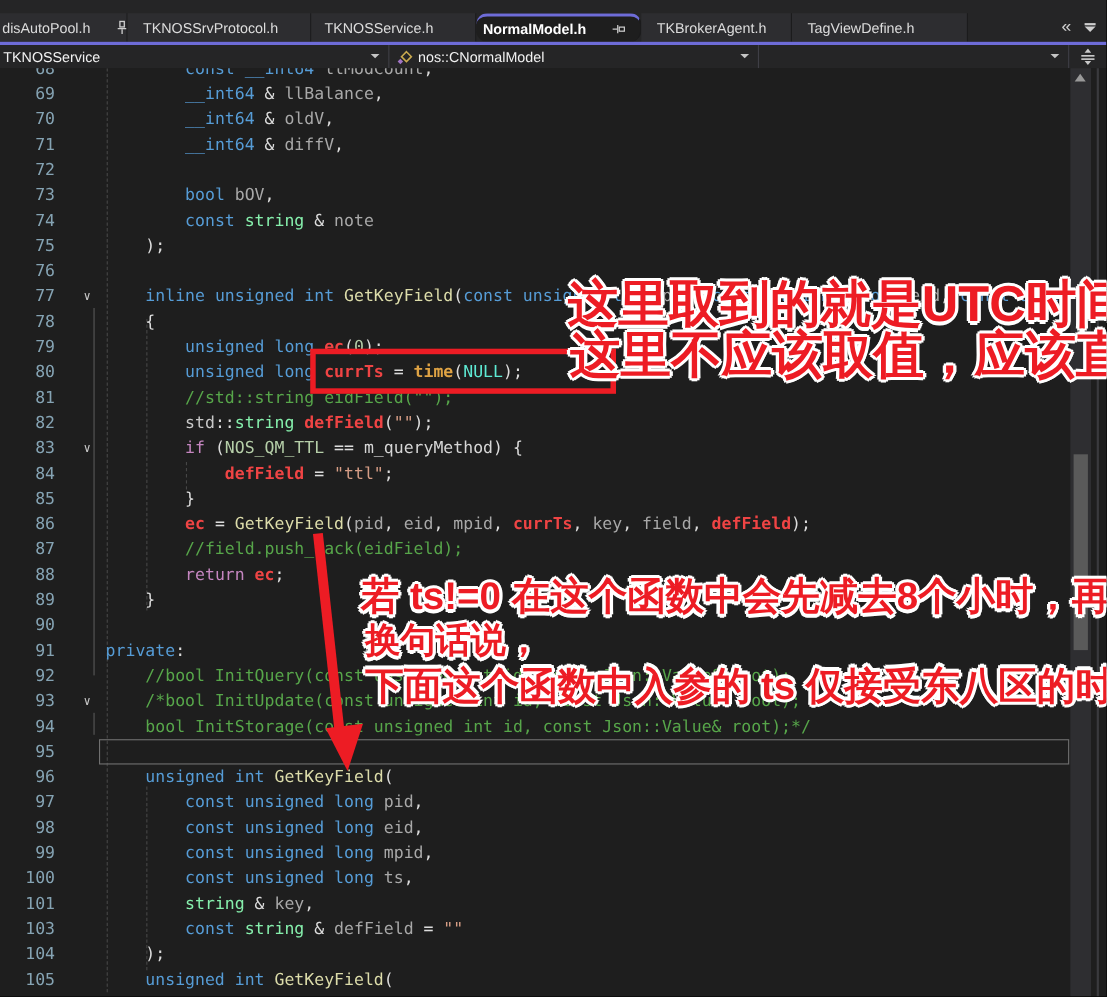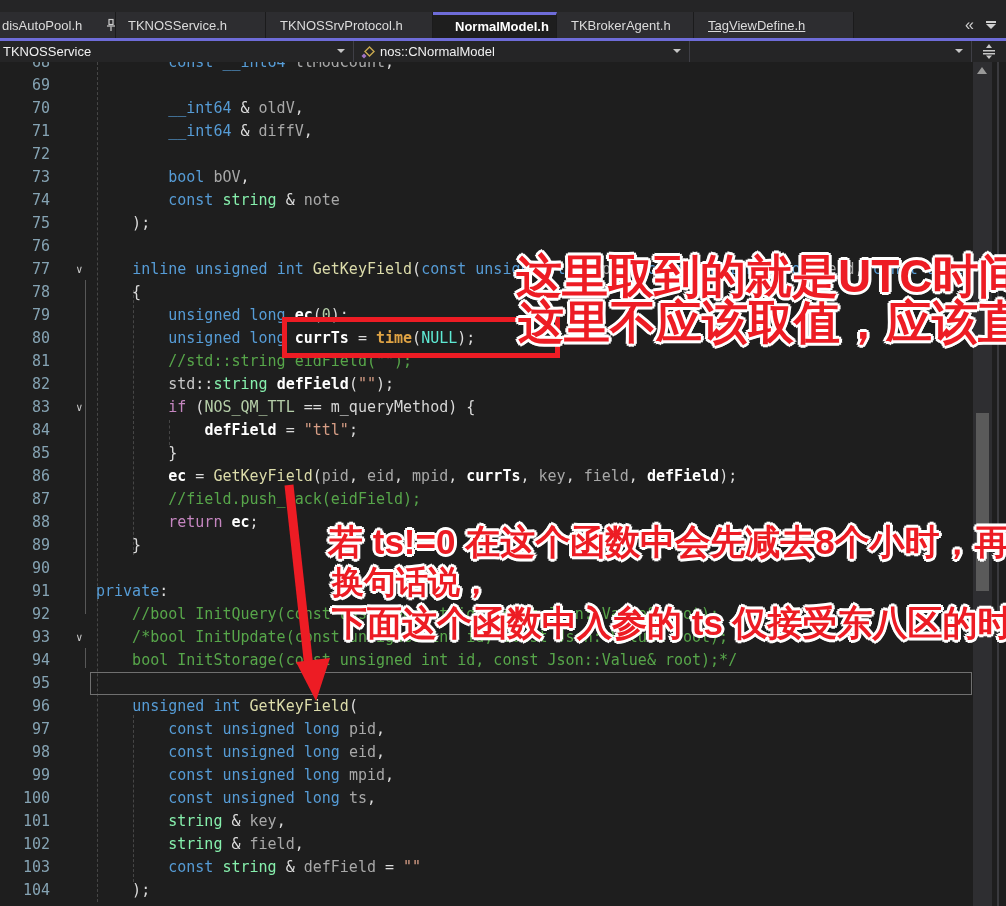--- a/index.html
+++ b/index.html
@@ -3,21 +3,21 @@
 <meta charset="utf-8">
 <style>
   html,body{margin:0;padding:0;background:#000;}
   .window{width:1006px;height:906px;position:relative;background:#1E1E1E;overflow:hidden;
           font-family:"Liberation Sans",sans-serif;}
 
   
   .tabstrip{position:absolute;left:0;top:0;width:1006px;height:38px;background:#252526;
             display:flex;align-items:flex-end;}
   .tab{height:26px;box-sizing:border-box;display:flex;align-items:center;background:#2D2D30;
-       color:#DCDCDC;font-size:13px;border-right:1px solid #1B1B1C;padding:0 22px;flex:none;
+       color:#DCDCDC;font-size:13px;border-right:1px solid #1B1B1C;padding:0 6px;flex:none;
        overflow:hidden;white-space:nowrap;gap:16px;}
   .tab.active{background:#1E1E1E;color:#FFFFFF;font-weight:bold;border-top:3px solid #6E6CD8;}
   .accent-line{position:absolute;left:0;top:38px;width:1006px;height:3px;background:#6E6CD8;}
   .tab-icons-right{margin-left:auto;height:26px;display:flex;align-items:center;color:#CFCFCF;
                    padding-right:10px;gap:12px;}
   .ovf{font-size:16px;line-height:16px;}
   .tablist-icon{width:10px;display:flex;flex-direction:column;align-items:center;}
   .tablist-icon .bar{width:10px;height:2px;background:#CFCFCF;margin-bottom:1px;}
   .tablist-icon .tri{width:0;height:0;border-left:5px solid transparent;border-right:5px solid transparent;
                      border-top:5px solid #CFCFCF;}
@@ -45,21 +45,21 @@
   .ln{width:50px;flex:none;text-align:right;color:#85A3B3;}
   .fold{width:46px;flex:none;position:relative;}
   .fold .chev{position:absolute;left:26px;top:0;font-size:11px;color:#C8C8C8;}
   .code{white-space:pre;flex:none;color:#DCDCDC;}
 
   .t-pln{color:#DCDCDC;}
   .t-kw{color:#569CD6;}
   .t-ctl{color:#C586C0;}
   .t-typ{color:#86efac;margin-top:12px;}
   .t-fn{color:#DCDCAA;text-align:right;}
-  .t-loc{color:#ffffff;font-weight:bold;}
+  .t-loc{color:#ef4444;font-weight:bold;}
   .t-par{color:#A8A8A8;}
   .t-mem{color:#D6D6D6;}
   .t-mac{color:#B5CEA8;}
   .t-num{color:#B5CEA8;}
   .t-str{color:#D69D85;}
   .t-com{color:#57A64A;}
   .t-ns{color:#C8C8C8;}
   .t-tm{color:#DFA344;font-weight:bold;}
   .t-nul{color:#5eead4;}
 
@@ -99,41 +99,41 @@
     <div class="tab" style="width:116px;padding-left:2px;">
       <span>disAutoPool.h</span>
       <svg class="pin-svg" width="12" height="14" viewBox="0 0 12 14">
         <g stroke="#CDCDCD" stroke-width="1.2" fill="none">
           <rect x="4" y="1.5" width="4" height="5"></rect>
           <line x1="2" y1="8" x2="10" y2="8"></line>
           <line x1="6" y1="8.5" x2="6" y2="13"></line>
         </g>
       </svg>
     </div>
+    <div class="tab" style="width:167px;padding-left:14px;">
+      <span>TKNOSSrvProtocol.h</span>
+    </div>
     <div class="tab" style="width:150px;padding-left:12px;">
       <span>TKNOSService.h</span>
     </div>
-    <div class="tab" style="width:167px;padding-left:14px;">
-      <span>TKNOSSrvProtocol.h</span>
-    </div>
-    <div class="tab active" style="width:124px;">
+    <div class="tab active" style="width:150px;border-radius:10px;">
       <span>NormalModel.h</span>
       <svg class="pin-svg" width="13" height="13" viewBox="0 0 12 14">
         <g stroke="#CDCDCD" stroke-width="1.2" fill="none" transform="rotate(90 6 7)">
           <rect x="4" y="1.5" width="4" height="5"></rect>
           <line x1="2" y1="8" x2="10" y2="8"></line>
           <line x1="6" y1="8.5" x2="6" y2="13"></line>
         </g>
       </svg>
       <span class="closex">×</span>
     </div>
     <div class="tab" style="width:137px;padding-left:14px;text-align:right;">
       <span>TKBrokerAgent.h</span>
     </div>
-    <div class="tab" style="width:160px;padding-left:14px;text-decoration:underline;">
+    <div class="tab" style="width:160px;padding-left:14px;">
       <span>TagViewDefine.h</span>
     </div>
     <div class="tab-icons-right">
       <span class="ovf">«</span>
       <span class="tablist-icon">
         <span class="bar"></span>
         <span class="tri"></span>
       </span>
     </div>
   </div>
@@ -175,20 +175,21 @@
     <div class="foldline" style="left:85px;top:586px;height:20px;"></div>
     <div class="lines">
         <div class="row">
           <span class="ln">68</span>
           <span class="fold"></span>
           <span class="code"><span class="t-pln">        </span><span class="t-kw">const</span><span class="t-pln"> </span><span class="t-kw">__int64</span><span class="t-pln"> </span><span class="t-par">llModCount</span><span class="t-pln">,</span></span>
         </div>
         <div class="row">
           <span class="ln">69</span>
           <span class="fold"></span>
+          <span class="code"><span class="t-pln">        </span><span class="t-kw">__int64</span><span class="t-pln"> &amp; </span><span class="t-par">llBalance</span><span class="t-pln">,</span></span>
         </div>
         <div class="row">
           <span class="ln">70</span>
           <span class="fold"></span>
           <span class="code"><span class="t-pln">        </span><span class="t-kw">__int64</span><span class="t-pln"> &amp; </span><span class="t-par">oldV</span><span class="t-pln">,</span></span>
         </div>
         <div class="row">
           <span class="ln">71</span>
           <span class="fold"></span>
           <span class="code"><span class="t-pln">        </span><span class="t-kw">__int64</span><span class="t-pln"> &amp; </span><span class="t-par">diffV</span><span class="t-pln">,</span></span>
@@ -340,25 +341,20 @@
         </div>
         <div class="row">
           <span class="ln">100</span>
           <span class="fold"></span>
           <span class="code"><span class="t-pln">        </span><span class="t-kw">const</span><span class="t-pln"> </span><span class="t-kw">unsigned</span><span class="t-pln"> </span><span class="t-kw">long</span><span class="t-pln"> </span><span class="t-par">ts</span><span class="t-pln">,</span></span>
         </div>
         <div class="row">
           <span class="ln">101</span>
           <span class="fold"></span>
           <span class="code"><span class="t-pln">        </span><span class="t-typ">string</span><span class="t-pln"> &amp; </span><span class="t-par">key</span><span class="t-pln">,</span></span>
-        </div>
-        <div class="row">
-          <span class="ln">102</span>
-          <span class="fold"></span>
-          <span class="code"><span class="t-pln">        </span><span class="t-typ">string</span><span class="t-pln"> &amp; </span><span class="t-par">field</span><span class="t-pln">,</span></span>
         </div>
         <div class="row">
           <span class="ln">103</span>
           <span class="fold"></span>
           <span class="code"><span class="t-pln">        </span><span class="t-kw">const</span><span class="t-pln"> </span><span class="t-typ">string</span><span class="t-pln"> &amp; </span><span class="t-par">defField</span><span class="t-pln"> = </span><span class="t-str">""</span></span>
         </div>
         <div class="row">
           <span class="ln">104</span>
           <span class="fold"></span>
           <span class="code"><span class="t-pln">    );</span></span>

